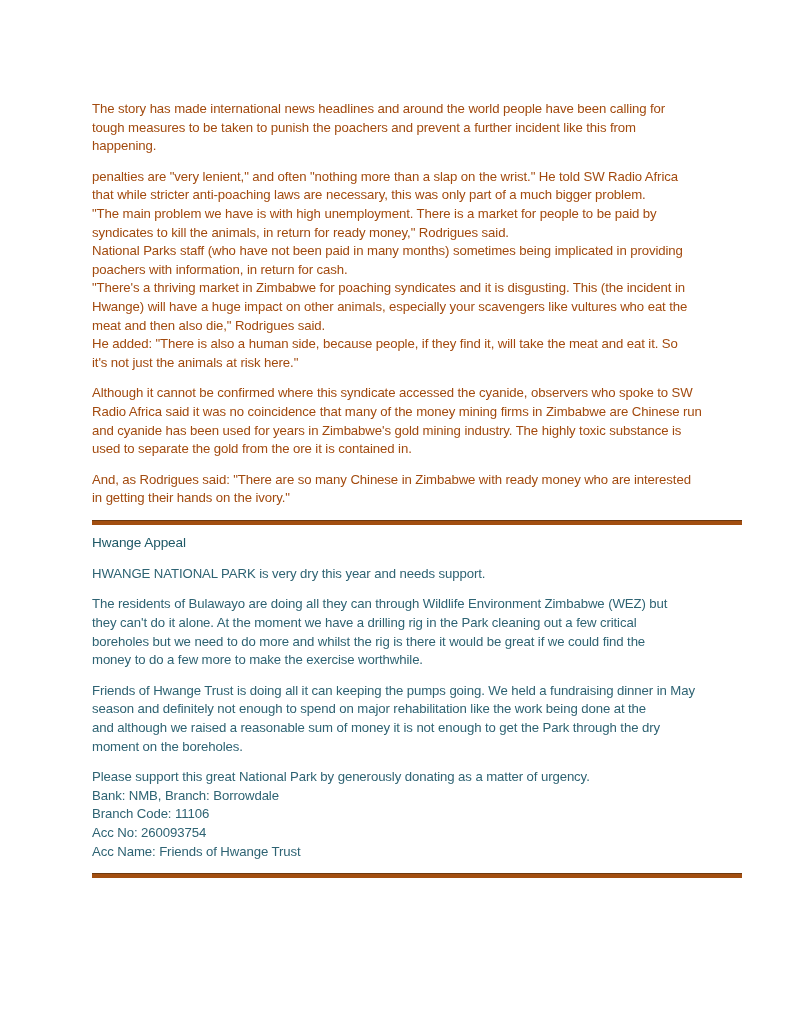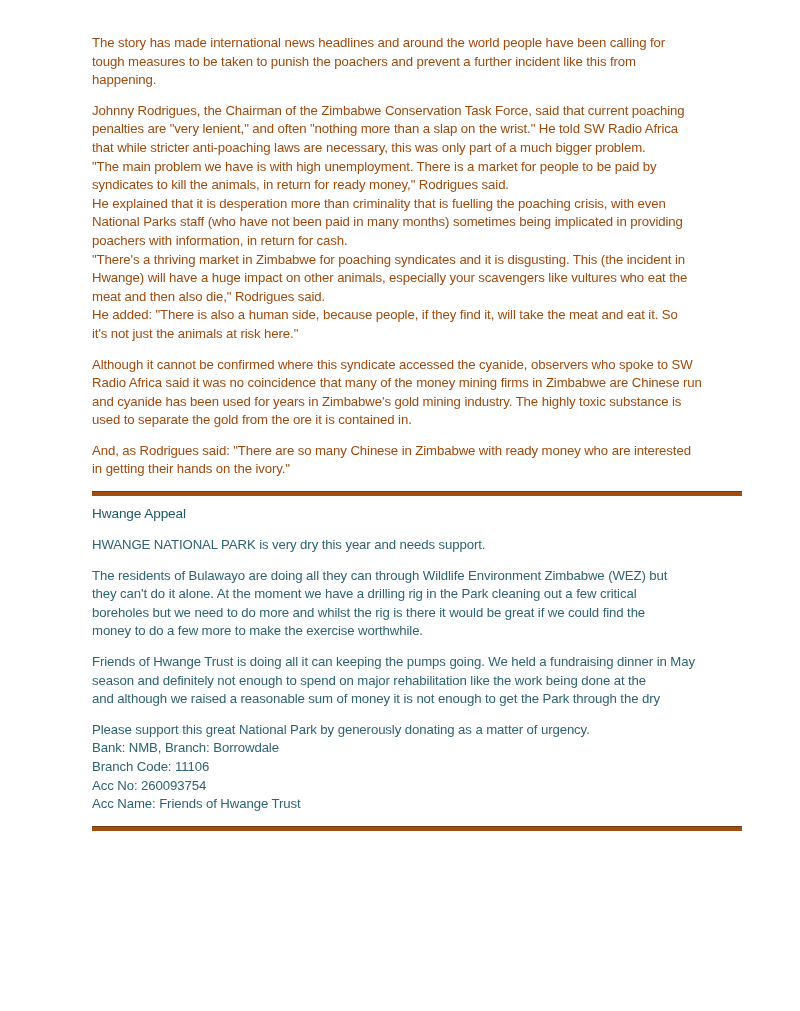--- a/index.html
+++ b/index.html
@@ -8,21 +8,21 @@
     background: #ffffff;
   }
   body {
     width: 800px;
     height: 1011px;
     font-family: "Liberation Sans", "DejaVu Sans", sans-serif;
     overflow: hidden;
   }
   .page {
     box-sizing: border-box;
-    padding: 34px 0 0 92px;
+    padding: 100px 0 0 92px;
     width: 800px;
   }
   .para {
     margin: 0 0 12px 0;
     font-size: 13.2px;
     line-height: 18.6px;
     letter-spacing: -0.1px;
   }
   .line {
     white-space: pre;
@@ -52,26 +52,24 @@
 
 <div class="page">
 
   <section>
     <div class="para orange">
         <div class="line">The story has made international news headlines and around the world people have been calling for</div>
         <div class="line">tough measures to be taken to punish the poachers and prevent a further incident like this from</div>
         <div class="line">happening.</div>
       </div>
     <div class="para orange">
-        <div class="line">Johnny Rodrigues, the Chairman of the Zimbabwe Conservation Task Force, said that current poaching</div>
         <div class="line">penalties are "very lenient," and often "nothing more than a slap on the wrist." He told SW Radio Africa</div>
         <div class="line">that while stricter anti-poaching laws are necessary, this was only part of a much bigger problem.</div>
         <div class="line">"The main problem we have is with high unemployment. There is a market for people to be paid by</div>
         <div class="line">syndicates to kill the animals, in return for ready money," Rodrigues said.</div>
-        <div class="line">He explained that it is desperation more than criminality that is fuelling the poaching crisis, with even</div>
         <div class="line">National Parks staff (who have not been paid in many months) sometimes being implicated in providing</div>
         <div class="line">poachers with information, in return for cash.</div>
         <div class="line">"There's a thriving market in Zimbabwe for poaching syndicates and it is disgusting. This (the incident in</div>
         <div class="line">Hwange) will have a huge impact on other animals, especially your scavengers like vultures who eat the</div>
         <div class="line">meat and then also die," Rodrigues said.</div>
         <div class="line">He added: "There is also a human side, because people, if they find it, will take the meat and eat it. So</div>
         <div class="line">it's not just the animals at risk here."</div>
       </div>
     <div class="para orange">
         <div class="line">Although it cannot be confirmed where this syndicate accessed the cyanide, observers who spoke to SW</div>
@@ -95,20 +93,21 @@
     <div class="para teal">
         <div class="line">The residents of Bulawayo are doing all they can through Wildlife Environment Zimbabwe (WEZ) but</div>
         <div class="line">they can't do it alone. At the moment we have a drilling rig in the Park cleaning out a few critical</div>
         <div class="line">boreholes but we need to do more and whilst the rig is there it would be great if we could find the</div>
         <div class="line">money to do a few more to make the exercise worthwhile.</div>
       </div>
     <div class="para teal">
         <div class="line">Friends of Hwange Trust is doing all it can keeping the pumps going. We held a fundraising dinner in May</div>
         <div class="line">season and definitely not enough to spend on major rehabilitation like the work being done at the</div>
         <div class="line">and although we raised a reasonable sum of money it is not enough to get the Park through the dry</div>
+        <div class="line">moment on the boreholes.</div>
       </div>
     <div class="para teal">
         <div class="line">Please support this great National Park by generously donating as a matter of urgency.</div>
         <div class="line">Bank: NMB, Branch: Borrowdale</div>
         <div class="line">Branch Code: 11106</div>
         <div class="line">Acc No: 260093754</div>
         <div class="line">Acc Name: Friends of Hwange Trust</div>
       </div>
   </section>
 

